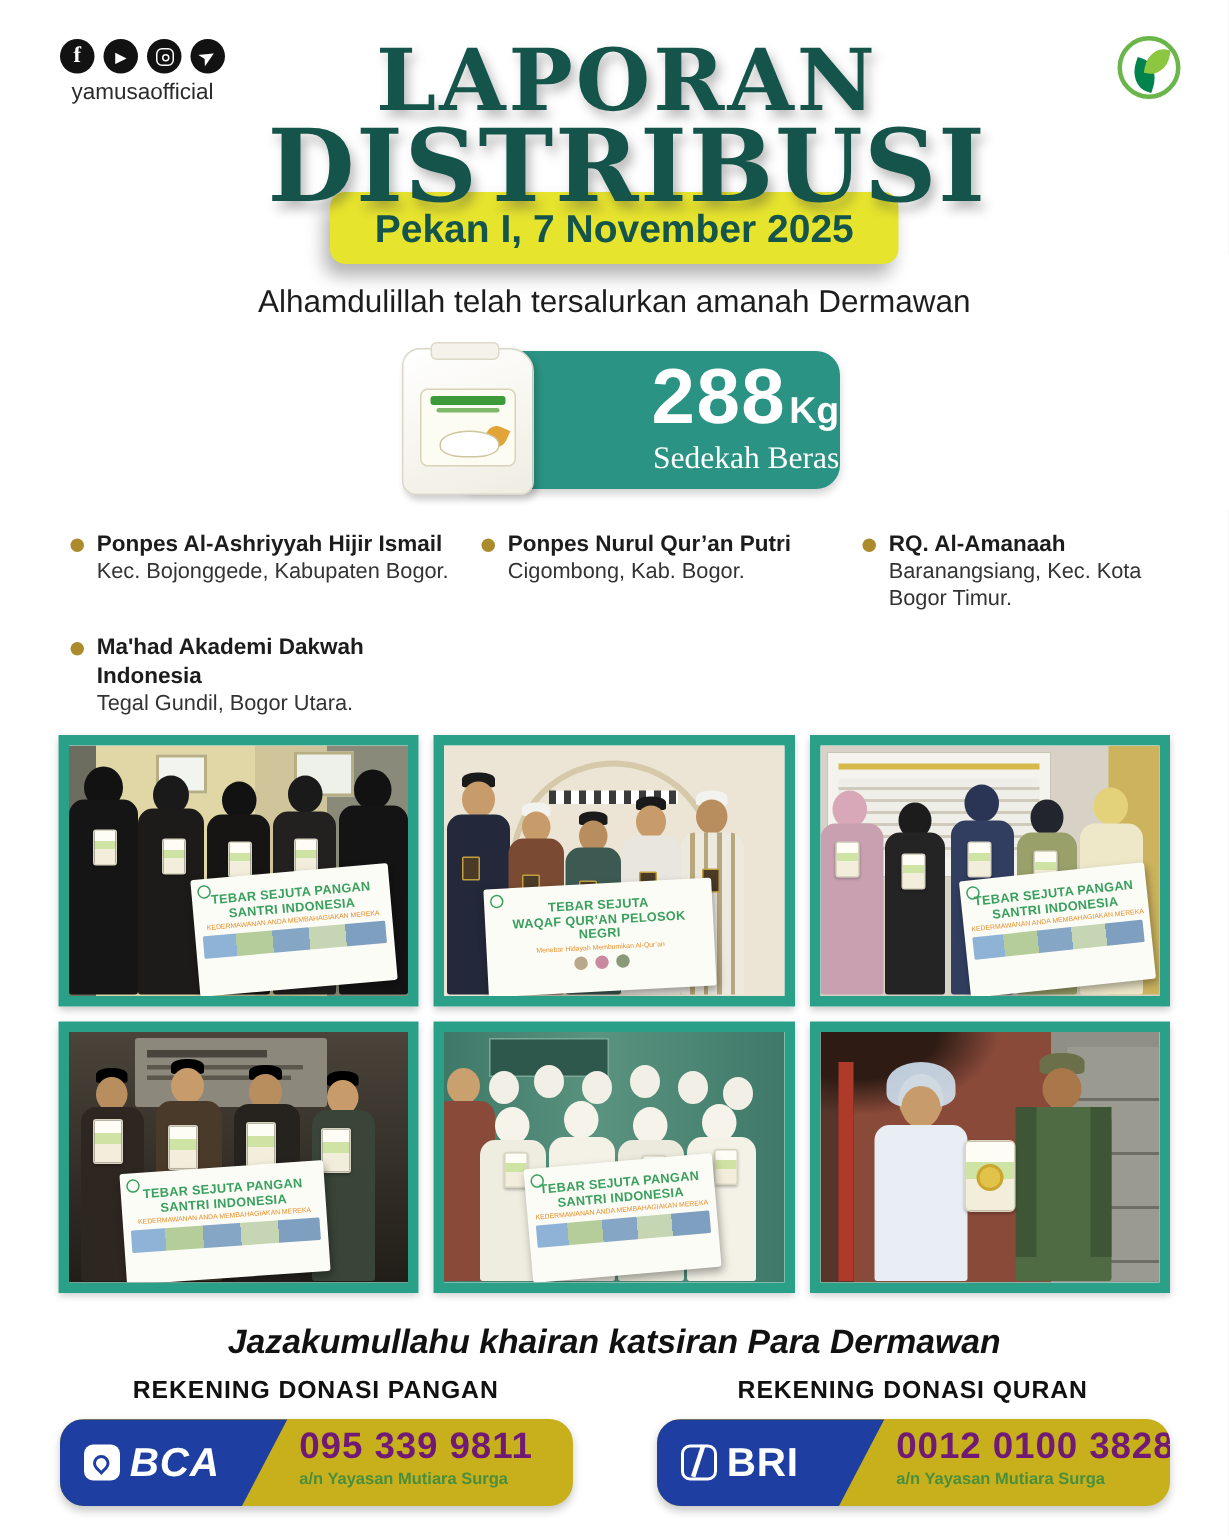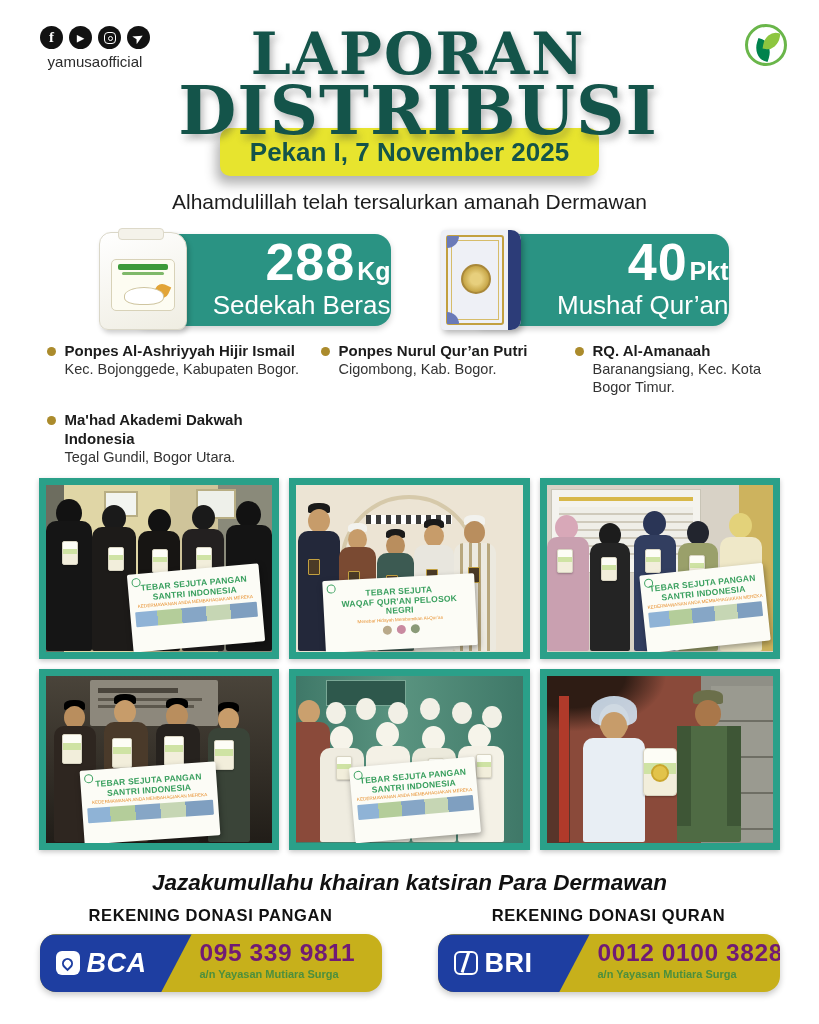--- a/index.html
+++ b/index.html
@@ -38,21 +38,21 @@
 
   
   .stats { display:flex; justify-content:center; gap:38px; margin-top:12px; }
   .stat { position:relative; width:300px; height:104px; }
   .stat-card { position:absolute; left:42px; top:8px; right:0; bottom:4px; background:#2a9383; border-radius:16px;
                box-shadow:0 3px 6px rgba(0,0,0,.18); display:flex; flex-direction:column; align-items:flex-end;
                justify-content:center; padding-left:70px; color:#fff; }
   .stat-num { display:flex; align-items:baseline; line-height:.9; }
   .stat-value { font-size:52px; font-weight:800; letter-spacing:1px; }
   .stat-unit { font-size:25px; font-weight:800; margin-left:2px; }
-  .stat-label { font-size:26px; margin-top:5px; }
+  .stat-label { font-size:21px; margin-top:5px;font-family:Liberation Serif, serif; }
   .stat-img { position:absolute; left:0; top:-4px; width:112px; height:112px; z-index:2; }
   
   .bag { position:absolute; left:8px; top:10px; width:88px; height:98px; background:linear-gradient(160deg,#ffffff,#efede2);
          border:1px solid #dad7c8; border-radius:12px 16px 9px 9px; box-shadow:2px 3px 5px rgba(0,0,0,.2); }
   .bag::before { content:""; position:absolute; left:18px; top:-5px; width:44px; height:10px; background:#f4f2ea; border:1px solid #ddd9c9; border-radius:4px; }
   .bag-lbl { position:absolute; left:11px; top:26px; width:64px; height:52px; background:#fdfcf2; border:1px solid #d8d2b8; border-radius:5px; overflow:hidden; }
   .bag-lbl .t { height:6px; margin:4px 6px 2px; background:#3d9a3a; border-radius:2px; }
   .bag-lbl .t2 { height:3px; margin:0 10px; background:#7fb86a; border-radius:2px; }
   .bag-lbl .bowl { position:absolute; left:12px; bottom:5px; width:40px; height:18px; background:#fff; border:1px solid #cfc5a0; border-radius:50% 50% 40% 40%; }
   .bag-lbl .wheat { position:absolute; right:5px; bottom:12px; width:14px; height:14px; background:#e2a437; border-radius:50% 0 50% 0; transform:rotate(24deg); }
@@ -63,21 +63,21 @@
   .qrn-frame { position:absolute; left:5px; top:5px; right:17px; bottom:5px; border:2px solid #c2a040; border-radius:3px; }
   .qrn-frame::after { content:""; position:absolute; inset:3px; border:1px solid #d6bc6a; }
   .qrn-med { position:absolute; left:20px; top:34px; width:30px; height:30px; border-radius:50%;
              background:radial-gradient(circle,#e7cf7d 30%,#c2a040 75%); border:2px solid #a9883a; }
   .qrn-c { position:absolute; width:12px; height:12px; background:#6a7ab8; }
   .qrn-c.tl { left:6px; top:6px; border-radius:0 0 100% 0; }
   .qrn-c.bl { left:6px; bottom:6px; border-radius:0 100% 0 0; }
 
   
   .recip-heading { margin-top:14px; text-align:center; font-size:27px; font-weight:bold; color:#141414; letter-spacing:.2px; }
-  .recip-grid { display:grid; grid-template-columns:268px 248px 198px; justify-content:center; column-gap:6px; row-gap:15px; margin-top:12px; }
+  .recip-grid { display:grid; grid-template-columns:268px 248px 198px; justify-content:center; column-gap:6px; row-gap:15px; margin-top:24px; }
   .recip { display:flex; gap:9px; }
   .dot { flex:0 0 9px; width:9px; height:9px; margin-top:5px; border-radius:50%; background:#ab8b2c; }
   .recip-name { font-size:15px; font-weight:bold; color:#1c1c1c; line-height:1.25; }
   .recip-loc { font-size:14.5px; color:#333; line-height:1.22; }
 
   
   .gallery { width:741px; margin:12px auto 0; display:grid; grid-template-columns:repeat(3,1fr); gap:10px; }
   .frame { border:7px solid #2aa089; background:#fff; height:181px; position:relative; overflow:hidden; box-shadow:0 2px 5px rgba(0,0,0,.22); }
   .ph { position:absolute; inset:0; overflow:hidden; }
   .abs { position:absolute; }
@@ -159,38 +159,20 @@
               <div class="bowl"></div>
             </div>
         </div>
       </div>
       <div class="stat-card">
         <div class="stat-num">
           <span class="stat-value">288</span>
           <span class="stat-unit">Kg</span>
         </div>
         <div class="stat-label">Sedekah Beras</div>
-      </div>
-    </div>
-    <div class="stat">
-      <div class="stat-img">
-        <div class="qrn">
-          <div class="qrn-spine"></div>
-            <div class="qrn-frame"></div>
-          <div class="qrn-c tl"></div>
-            <div class="qrn-c bl"></div>
-            <div class="qrn-med"></div>
-        </div>
-      </div>
-      <div class="stat-card">
-        <div class="stat-num">
-          <span class="stat-value">40</span>
-          <span class="stat-unit">Pkt</span>
-        </div>
-        <div class="stat-label">Mushaf Qur’an</div>
       </div>
     </div>
   </div>
 
   <div class="recip-grid">
     <div class="recip">
       <span class="dot"></span>
       <div>
           <div class="recip-name">Ponpes Al-Ashriyyah Hijir Ismail</div>
            <div class="recip-loc">Kec. Bojonggede, Kabupaten Bogor.</div>

